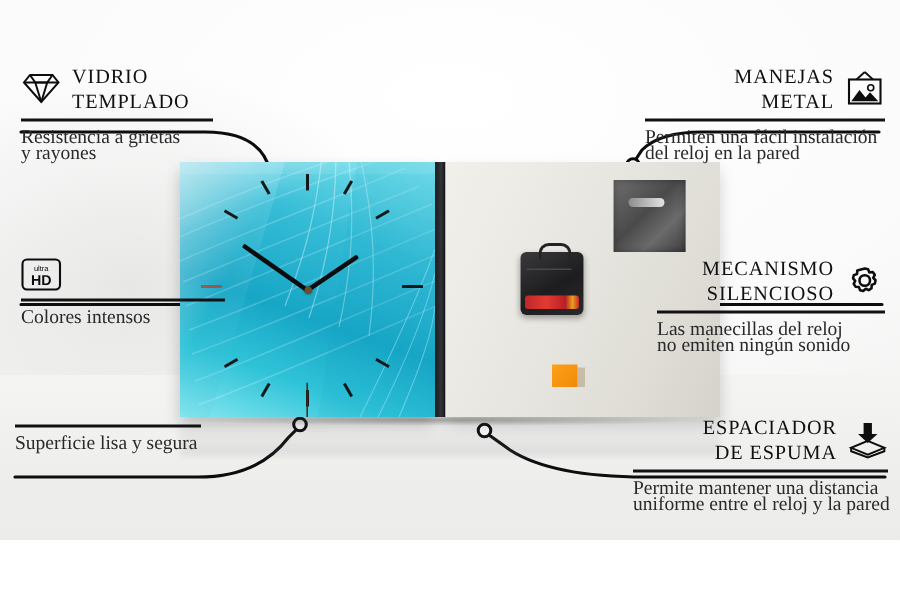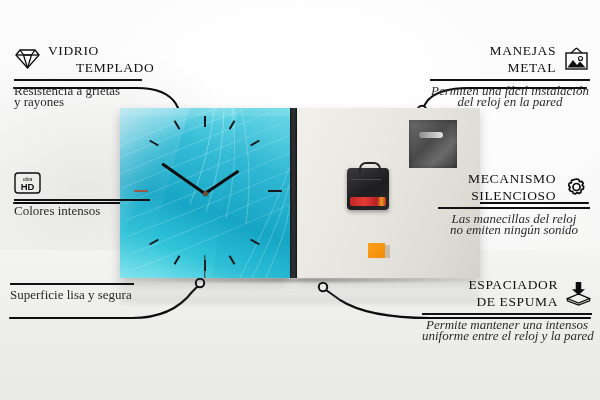--- a/index.html
+++ b/index.html
@@ -1,21 +1,21 @@
 <!DOCTYPE html>
 <html><head>
 <meta charset="utf-8">
 <style>
   html,body{margin:0;padding:0;}
   body{
     width:600px;height:400px;overflow:hidden;
     font-family:"Liberation Serif", serif;
     background:#ffffff;
   }
-  .stage{position:relative;width:600px;height:400px;overflow:hidden;
+  .stage{position:relative;width:600px;height:360px;overflow:hidden;
     background:
       radial-gradient(ellipse 700px 360px at 50% 18%, #ffffff 0%, #fbfbfb 45%, #f2f2f1 78%, #ededec 100%);
   }
   
   .bg-band{position:absolute;left:0;right:0;top:250px;height:150px;
     background:linear-gradient(180deg,#f4f4f3 0%,#eeeeec 45%,#e9e9e7 100%);}
   .bg-soft{position:absolute;left:-40px;top:40px;width:320px;height:300px;
     background:radial-gradient(ellipse at 40% 50%, rgba(215,215,213,.55) 0%, rgba(255,255,255,0) 68%);}
 
   
@@ -75,21 +75,21 @@
   .callout{position:absolute;}
   .co-head{display:flex;align-items:center;gap:7px;}
   .co-title{font-family:"Liberation Serif", serif;font-size:13.5px;line-height:13.5px;
     letter-spacing:.6px;color:#101012;text-transform:uppercase;white-space:nowrap;}
   .co-rule{height:1.6px;background:#121214;margin-top:5px;}
   .co-desc{font-family:"Liberation Serif", serif;font-size:13px;line-height:11.4px;
     color:#2a2a2c;margin-top:4px;white-space:nowrap;}
   .left .co-head{justify-content:flex-start;}
   .right{text-align:right;}
   .right .co-head{justify-content:flex-end;}
-  .right .co-desc{text-align:center;font-style:italic;}
+  .right .co-desc{text-align:left;}
   .icon{flex:0 0 auto;display:block;}
   .t2{display:block;}
 
   svg{display:block;overflow:visible;}
   .connector{position:absolute;left:0;top:0;width:600px;height:400px;pointer-events:none;}
 </style>
 </head>
 <body>
 
 <div class="stage">
@@ -211,21 +211,21 @@
         <g fill="none" stroke="#0d0d0f" stroke-width="1.3">
           <path d="M2,7 L13.5,20 L25,7 L21,2 L6,2 Z"></path>
           <path d="M2,7 L25,7"></path>
             <path d="M6,2 L9.5,7 L13.5,20"></path>
           <path d="M21,2 L17.5,7 L13.5,20"></path>
             <path d="M9.5,7 L17.5,7"></path>
         </g>
       </svg>
       <div>
         <span class="co-title t2">VIDRIO</span>
-        <span class="co-title t2" style="margin-top:3px;margin-left:28px;">TEMPLADO</span>
+        <span class="co-title t2" style="margin-top:3px;">TEMPLADO</span>
       </div>
     </div>
     <div class="co-rule"></div>
     <div class="co-desc">
       <span class="t2">Resistencia a grietas</span>
       <span class="t2">y rayones</span>
     </div>
   </div>
 
   <div class="callout left" style="left:14px;top:172px;width:136px;">
@@ -298,18 +298,18 @@
         <span class="co-title t2" style="margin-top:3px;">DE ESPUMA</span>
       </div>
       <svg class="icon" width="27" height="24" viewBox="0 0 28 26">
         <path d="M11,1 L17,1 L17,9 L21,9 L14,15.5 L7,9 L11,9 Z" fill="#0d0d0f"></path>
         <path d="M14,14 L26,19 L14,24 L2,19 Z" fill="none" stroke="#0d0d0f" stroke-width="1.4"></path>
         <path d="M2,19 L2,21.5 L14,26 L26,21.5 L26,19" fill="none" stroke="#0d0d0f" stroke-width="1.4"></path>
       </svg>
     </div>
     <div class="co-rule"></div>
     <div class="co-desc">
-      <span class="t2">Permite mantener una intensos</span>
+      <span class="t2">Permite mantener una distancia</span>
       <span class="t2">uniforme entre el reloj y la pared</span>
     </div>
   </div>
 
 </div>
 
 </body></html>

